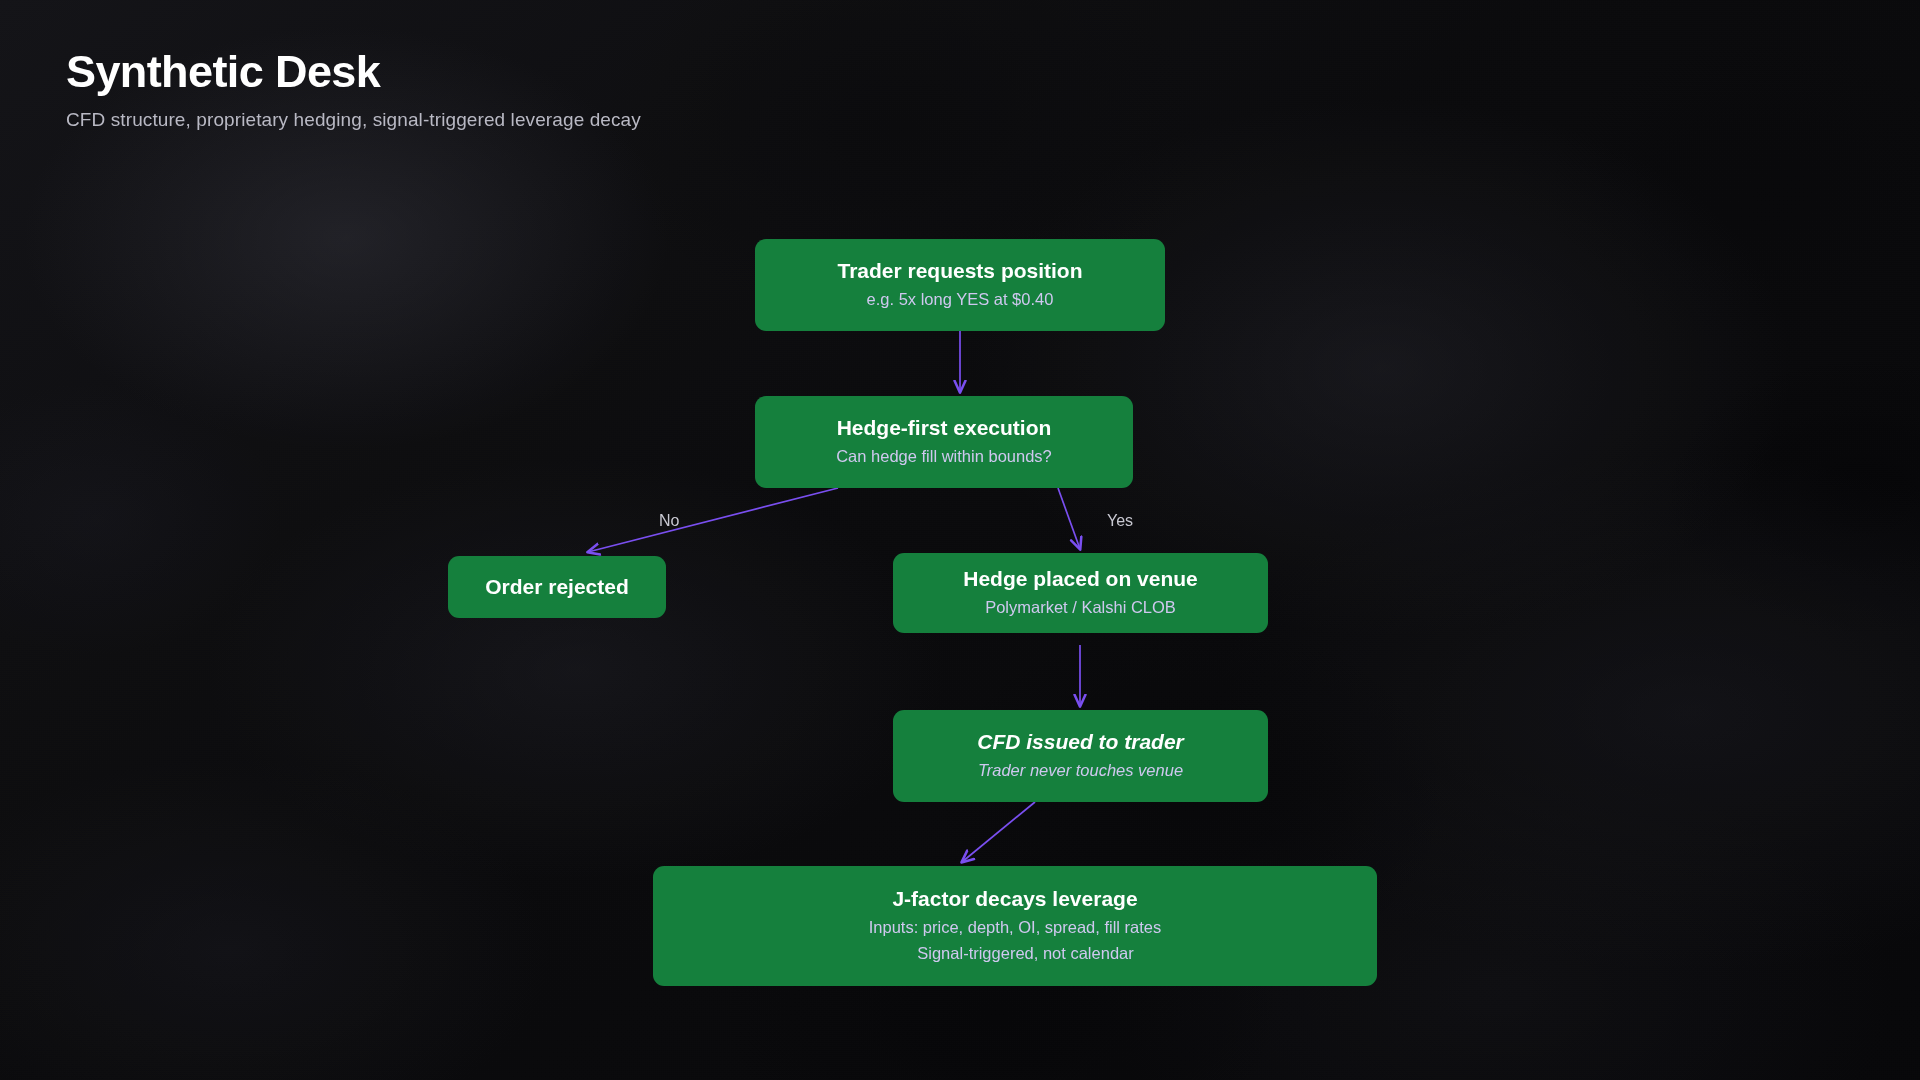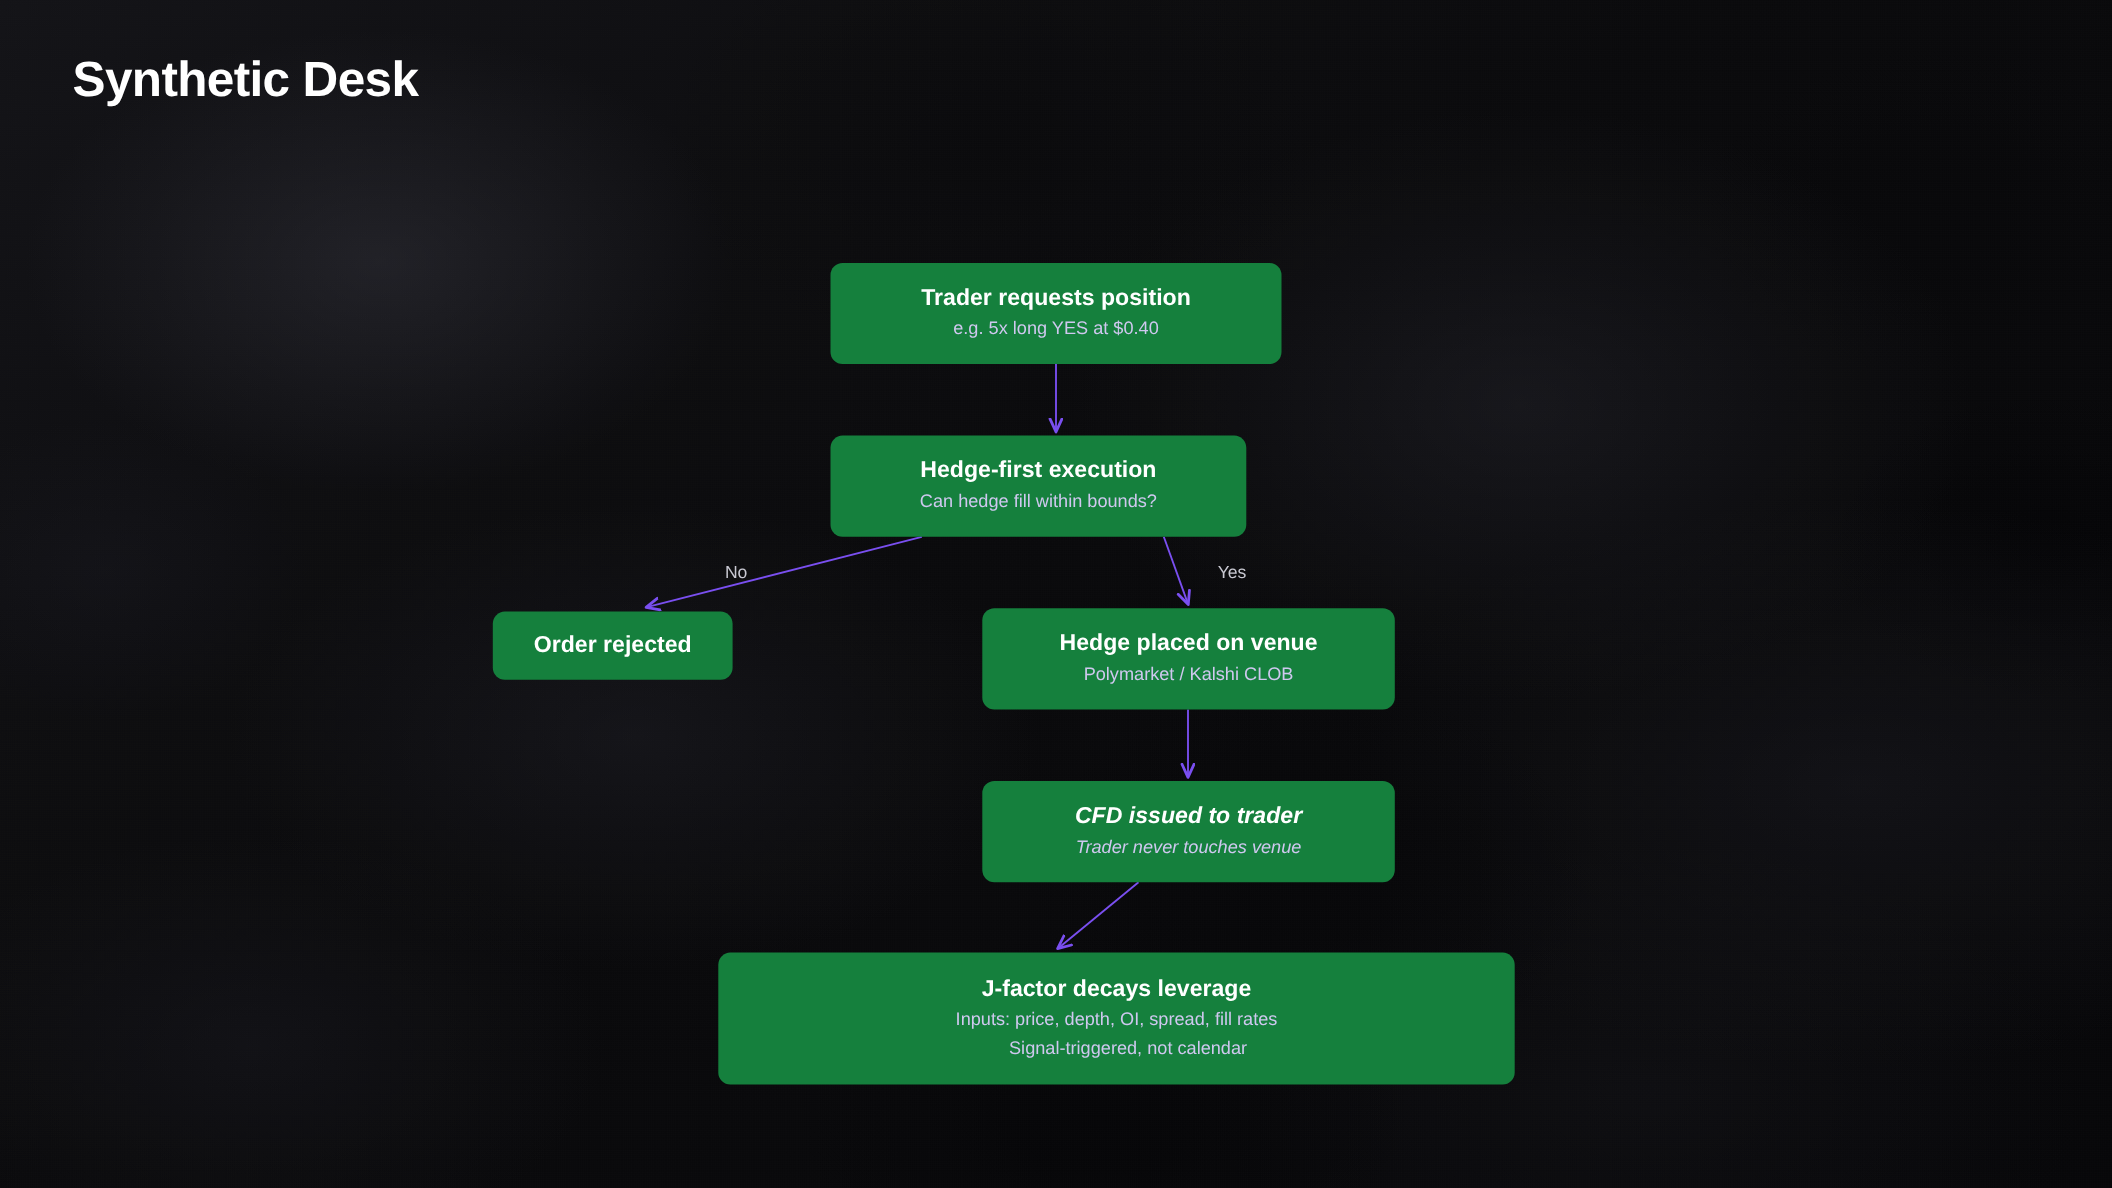--- a/index.html
+++ b/index.html
@@ -123,20 +123,21 @@
 </style>
 </head>
 <body>
 
 <div id="bg-texture">
   <div id="bg-grain"></div>
 </div>
 
 <div id="header">
   <div id="page-title">Synthetic Desk</div>
+  <div id="page-subtitle">CFD structure, proprietary hedging, signal-triggered leverage decay</div>
 </div>
 
 <div id="flow">
 
   <svg id="edges" width="1920" height="1080" viewBox="0 0 1920 1080">
     <defs>
       <marker id="arrowhead" markerWidth="9" markerHeight="9" refX="7.2" refY="4" orient="auto" markerUnits="strokeWidth">
         <path d="M0.6,0.8 L7.6,4 L0.6,7.2" fill="none" stroke="#7a4ff0" stroke-width="1.5" stroke-linecap="round" stroke-linejoin="round"></path>
       </marker>
     </defs>
@@ -162,21 +163,21 @@
 
   <div class="node" style="left:755px; top:396px; width:378px; height:92px;">
     <div class="node-title">Hedge-first execution</div>
     <div class="node-sub">Can hedge fill within bounds?</div>
   </div>
 
   <div class="node" style="left:448px; top:556px; width:218px; height:62px;">
     <div class="node-title">Order rejected</div>
   </div>
 
-  <div class="node" style="left:893px; top:553px; width:375px; height:92px;">
+  <div class="node" style="left:893px; top:553px; width:375px; height:80px;">
     <div class="node-title">Hedge placed on venue</div>
     <div class="node-sub">Polymarket / Kalshi CLOB</div>
   </div>
 
   <div class="node" style="left:893px; top:710px; width:375px; height:92px;font-style:italic;">
     <div class="node-title">CFD issued to trader</div>
     <div class="node-sub">Trader never touches venue</div>
   </div>
 
   <div class="node" style="left:653px; top:866px; width:724px; height:120px;">

